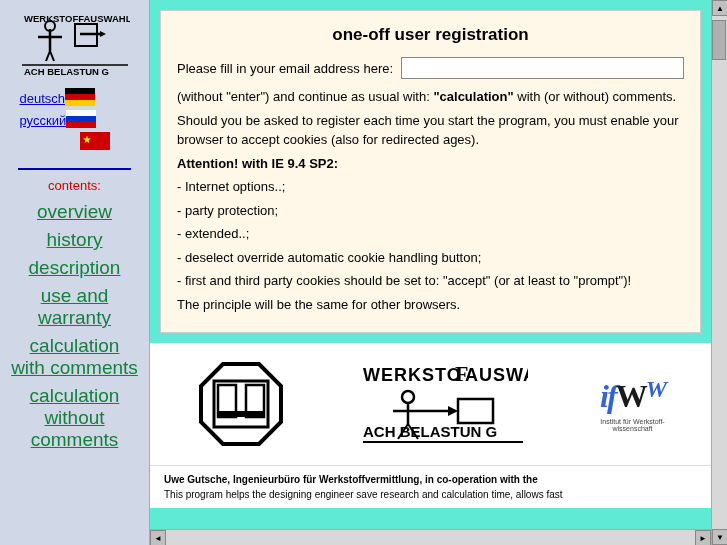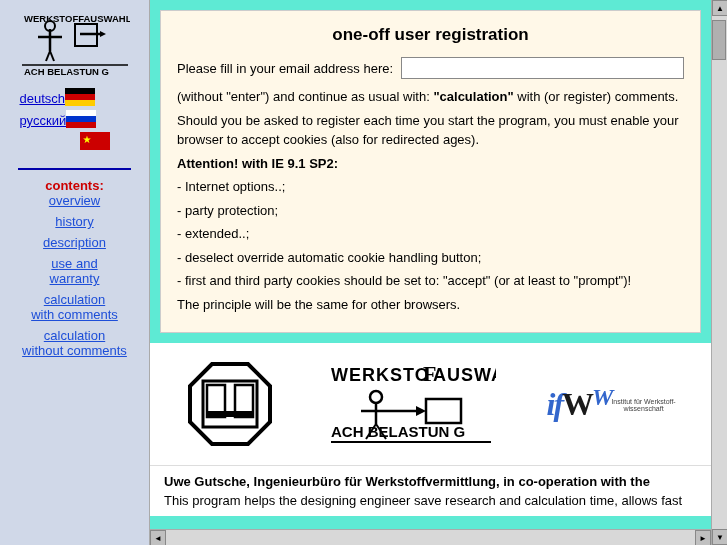--- a/index.html
+++ b/index.html
@@ -93,28 +93,29 @@
     }
 
     .sidebar-divider {
       width: 80%;
       border-top: 2px solid #0000aa;
       margin: 8px auto;
     }
 
     .contents-label {
       color: #cc0000;
-      font-weight: bold;
-      font-size: 13px;
+      font-weight: normal;
+      font-size: 13px;
+      margin-bottom: 8px;
     }
 
     .nav-link {
-      color: #1d4ed8;
+      color: #15803d;
       text-decoration: underline;
-      font-size: 13px;
+      font-size: 19px;
       text-align: center;
       display: block;
       cursor: pointer;
       margin-bottom: 6px;
       width: 100%;
       text-align: center;
     }
 
     
     .main-area {
@@ -192,21 +193,21 @@
       display: flex;
       align-items: flex-end;
       justify-content: center;
     }
 
     
     .bottom-info {
       background: #fff;
       padding: 8px 14px;
       border-top: 1px solid #ddd;
-      font-size: 13px;
+      font-size: 10px;
     }
 
     .bottom-info-title {
       font-weight: bold;
       margin-bottom: 4px;
     }
 
     
     ::-webkit-scrollbar {
       width: 16px;
@@ -362,26 +363,26 @@
 
     <div class="registration-box">
       <div class="reg-title">one-off user registration</div>
 
       <div class="email-row">
         <span class="email-label">Please fill in your email address here:</span>
         <input class="email-input" type="text" value="" style="">
       </div>
 
       <p class="reg-text">
-        <span>(without "enter") and continue as usual with:</span> <b>"calculation"</b> <span>with (or register) comments.</span>
+        <span>(without "enter") and continue as usual with:</span> <b>"calculation"</b> <span>with (or without) comments.</span>
       </p>
 
       <p class="reg-text">Should you be asked to register each time you start the program, you must enable your browser to accept cookies (also for redirected ages).</p>
 
-      <p class="reg-text"><b>Attention! with IE 9.1 SP2:</b></p>
+      <p class="reg-text"><b>Attention! with IE 9.4 SP2:</b></p>
       <p class="reg-text">- Internet options..;</p>
       <p class="reg-text">- party protection;</p>
       <p class="reg-text">- extended..;</p>
       <p class="reg-text">- deselect override automatic cookie handling button;</p>
       <p class="reg-text">- first and third party cookies should be set to: "accept" (or at least to "prompt")!</p>
       <p class="reg-text">The principle will be the same for other browsers.</p>
     </div>
 
     <div class="logo-section">
 
@@ -415,21 +416,21 @@
           <line x1="65" y1="52" x2="90" y2="52" stroke="#000" stroke-width="2.5"></line>
           <polygon points="90,47 100,52 90,57" fill="#000"></polygon>
 
           <rect x="100" y="40" width="35" height="24" fill="none" stroke="#000" stroke-width="2.5"></rect>
 
           <line x1="5" y1="83" x2="165" y2="83" stroke="#000" stroke-width="2"></line>
           <text x="5" y="78" font-size="15" font-weight="bold" font-family="Arial" fill="#000">ACH BELASTUN G</text>
         </svg>
       </div>
 
-      <div class="logo-box" style="flex-direction:row; display:flex; align-items:center;">
+      <div class="logo-box" style="flex-direction:column; display:flex; align-items:center;">
         <div class="ifww-logo">
           <span style="font-style:italic; font-size:32px; color:#3366cc;">if</span><span style="font-size:32px; font-weight:bold; color:#1a1a1a;">W</span><span style="font-size:24px; font-weight:bold; color:#3366cc; vertical-align:super; font-style:italic;">W</span>
         </div>
         <div class="ifww-sub" style="white-space:pre-line; font-size:7px; color:#444; text-align:center; margin-top:2px;">Institut für Werkstoff-
 wissenschaft</div>
       </div>
     </div>
 
     <div class="bottom-info">
       <div class="bottom-info-title">

